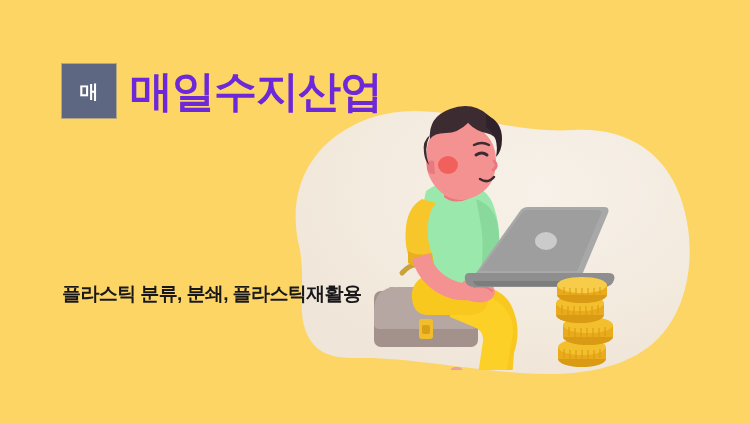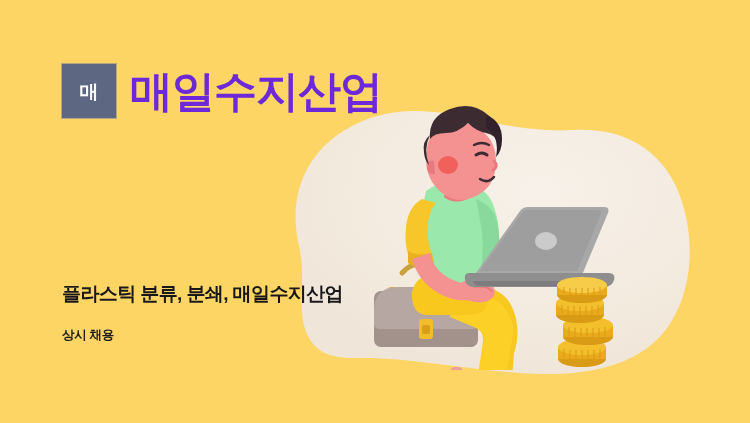--- a/index.html
+++ b/index.html
@@ -247,17 +247,16 @@
         <line x1="246" y1="255" x2="246" y2="264"></line>
         <line x1="252" y1="255" x2="252" y2="264"></line>
         <line x1="258" y1="255" x2="258" y2="264"></line>
         <line x1="264" y1="255" x2="264" y2="264"></line>
         <line x1="270" y1="254" x2="270" y2="263"></line>
       </g>
     </g>
   </svg>
 
   <div class="copy">
-    <p class="job-title">플라스틱 분류, 분쇄, 매일수지산업</p>
-    <p class="job-status">상시 채용</p>
+    <p class="job-title">플라스틱 분류, 분쇄, 플라스틱재활용</p>
   </div>
 
 </div>
 
 </body></html>

